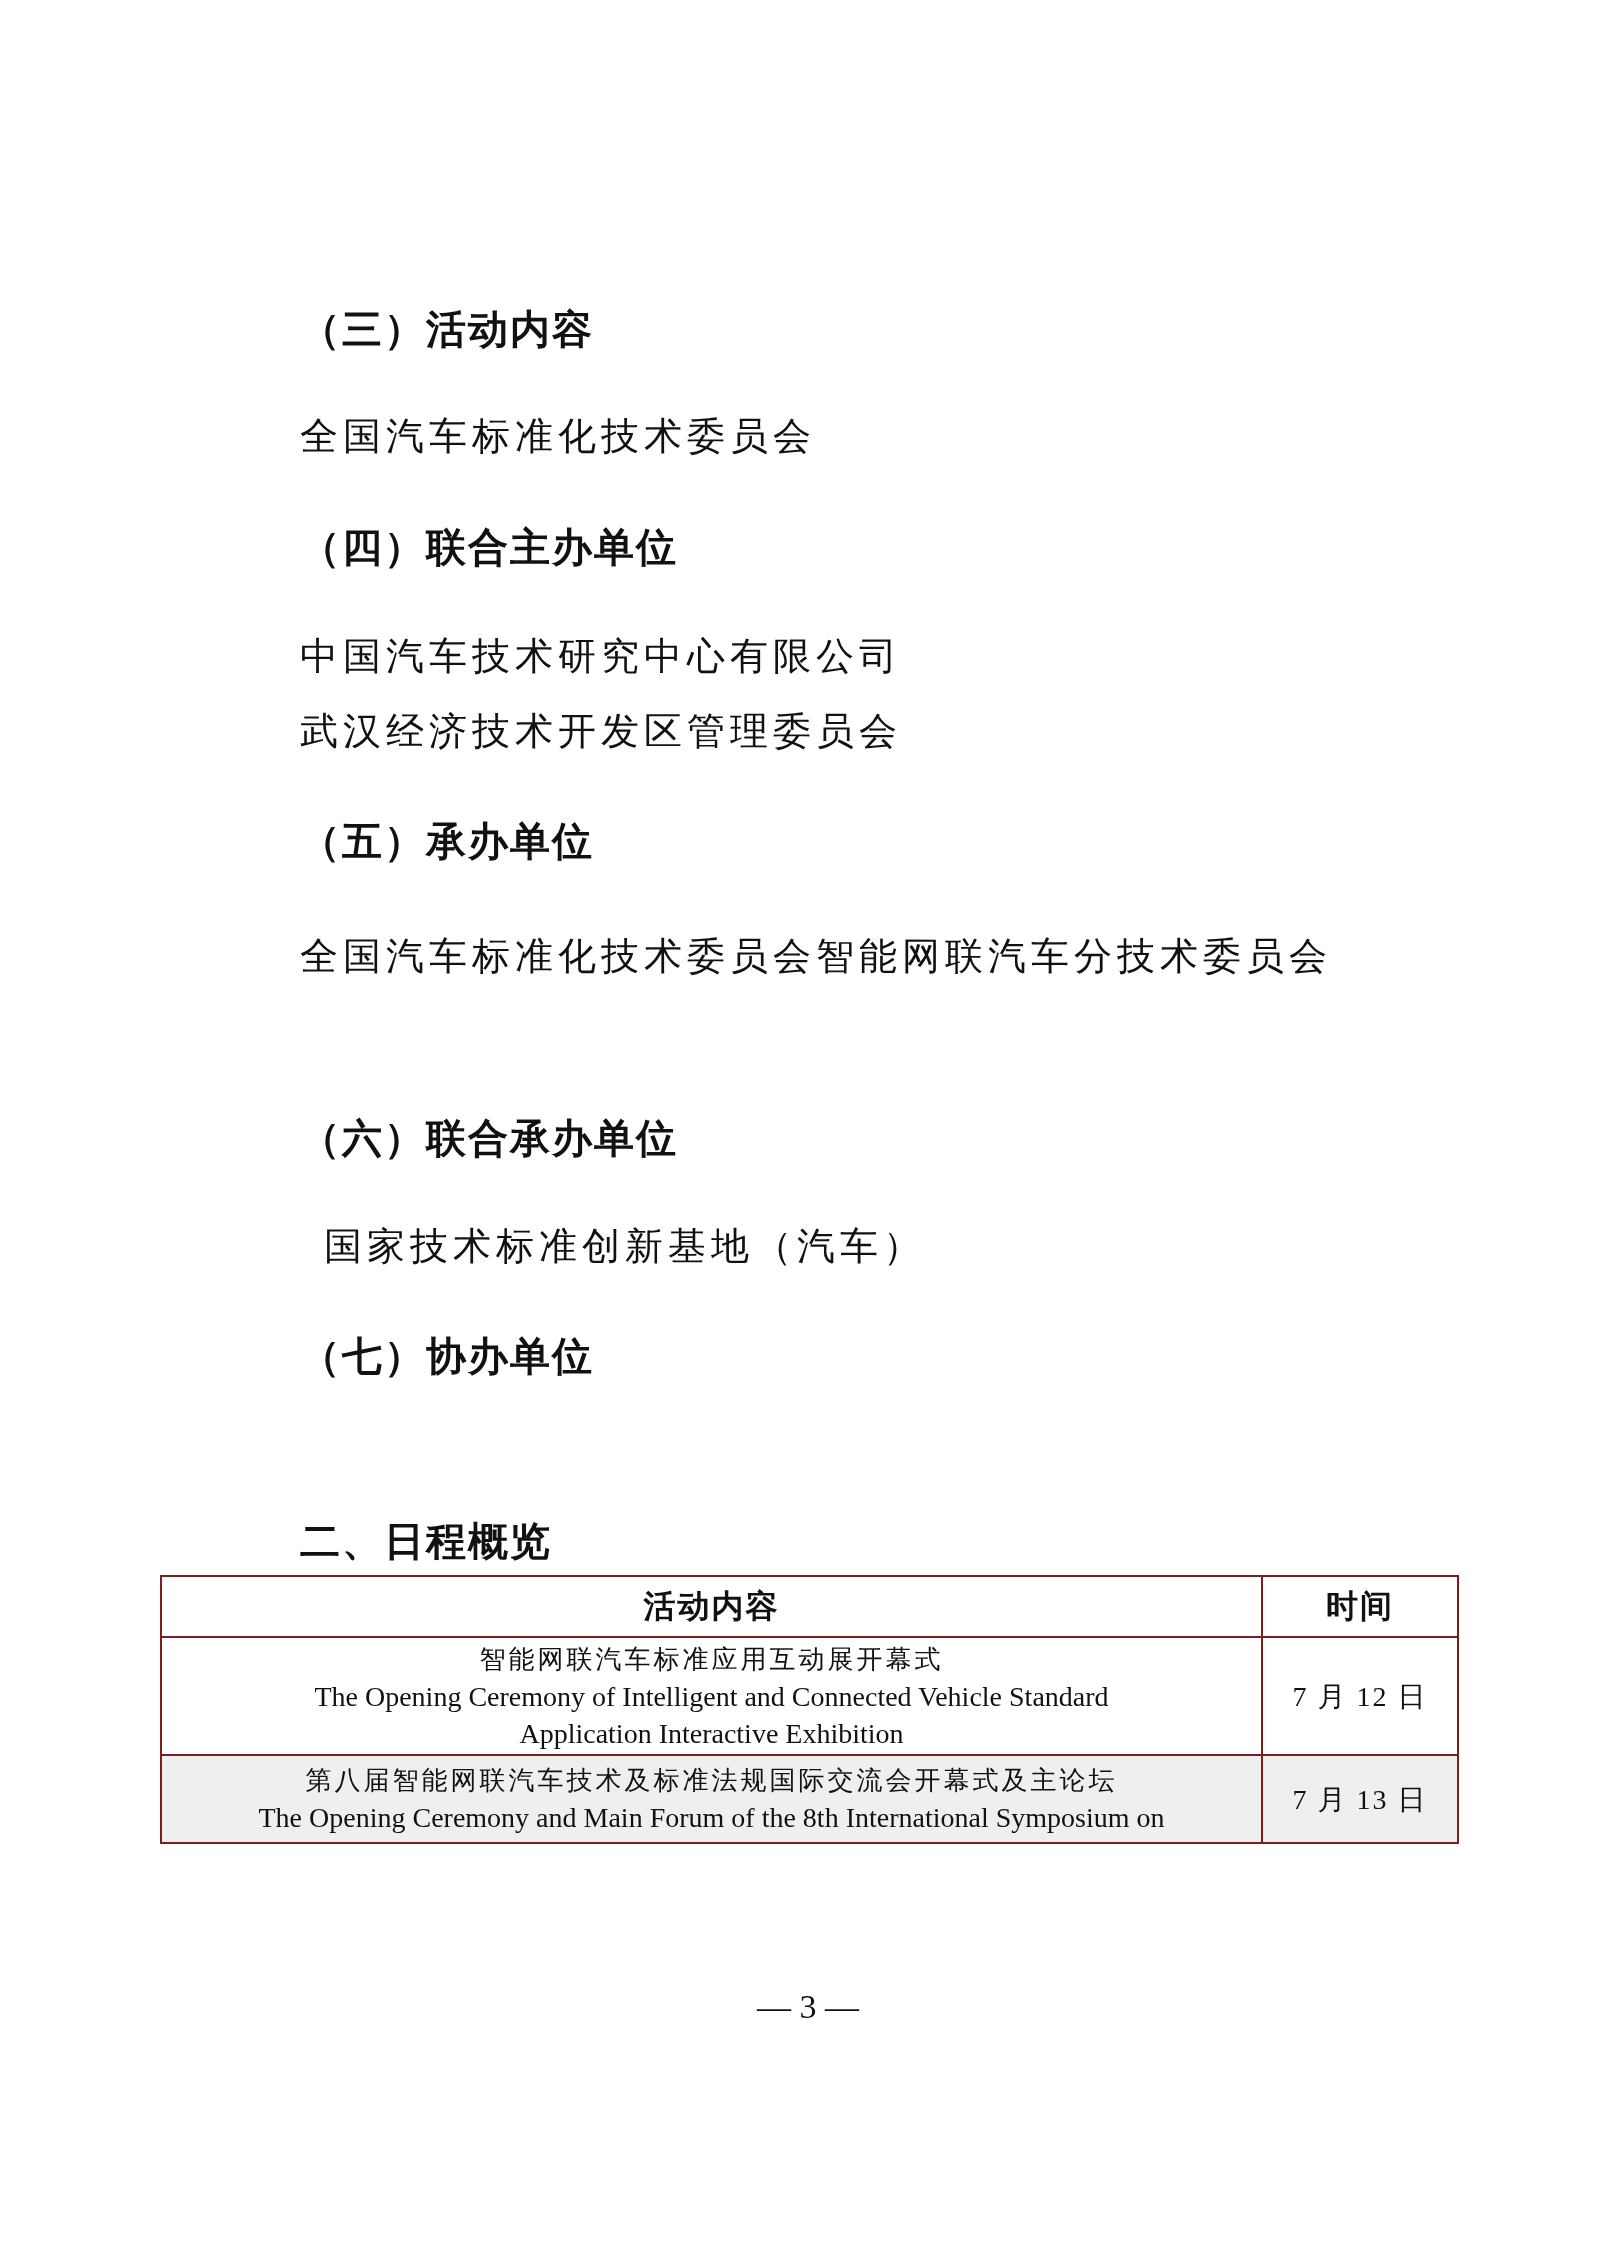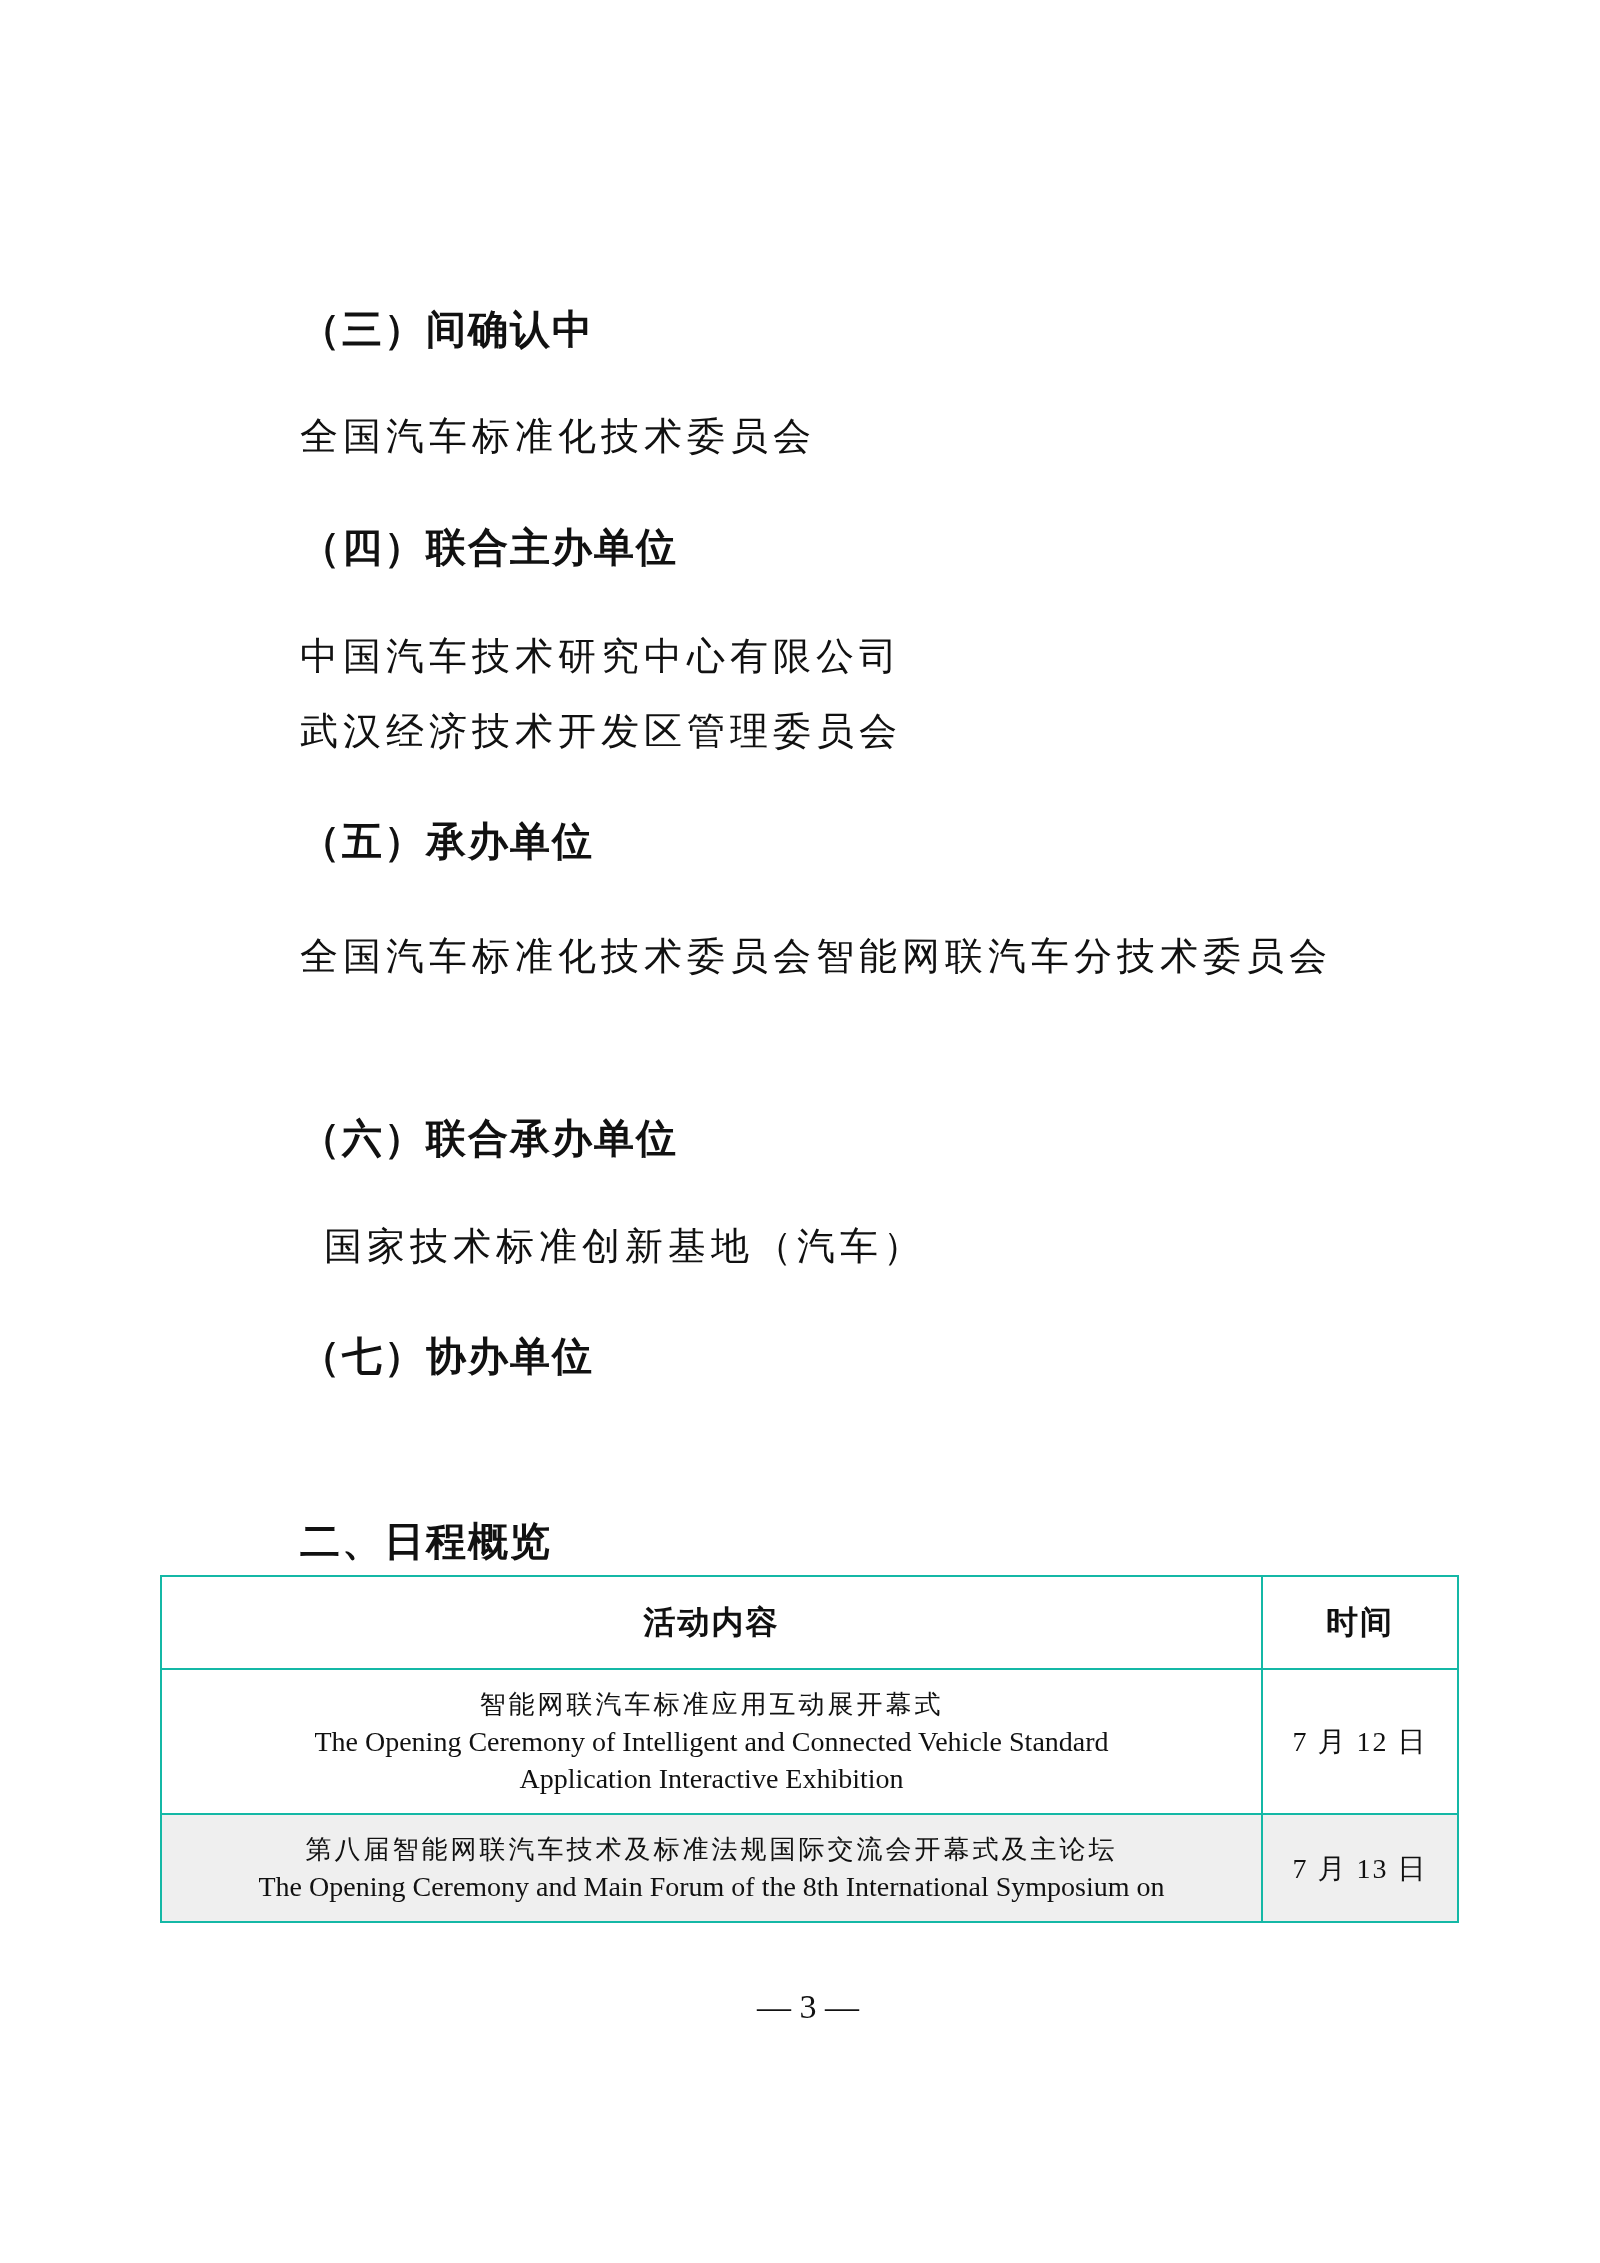--- a/index.html
+++ b/index.html
@@ -3,36 +3,36 @@
 <meta charset="utf-8">
 <style>
   html, body { margin:0; padding:0; background:#ffffff; }
   body { width:1600px; height:2263px; position:relative; overflow:hidden; color:#111; }
   .page { position:absolute; left:0; top:0; width:1600px; height:2263px; }
   .line { position:absolute; white-space:nowrap; line-height:1; }
   .h2 { font-family:"DejaVu Sans", sans-serif; font-weight:bold; font-size:40px; letter-spacing:2px; }
   .body-text { font-family:"DejaVu Serif", serif; font-size:38px; letter-spacing:5px; }
   .h1 { font-family:"DejaVu Sans", sans-serif; font-weight:bold; font-size:40px; letter-spacing:2px; }
   table.sched { position:absolute; left:160px; top:1575px; width:1297px; border-collapse:collapse; table-layout:fixed; }
-  table.sched td, table.sched th { border:2px solid #14b8a6; text-align:center; padding:16px 4px; vertical-align:middle;margin-left:16px; }
+  table.sched td, table.sched th { border:2px solid #7f1d1d; text-align:center; padding:0 4px; vertical-align:middle;margin-left:16px; }
   table.sched th { font-family:"DejaVu Sans", sans-serif; font-weight:bold; font-size:32px; height:59px; background:#fff; letter-spacing:2px; }
   table.sched td { font-size:28px; line-height:37px; }
   .zh { font-family:"DejaVu Serif", serif; font-size:26px; letter-spacing:3px; display:block; }
   .en { font-family:"Liberation Serif", serif; font-size:28px; display:block; }
   .gray { background:#efefef; }
   .white { background:#ffffff; }
   .date { font-family:"Liberation Serif", serif; font-size:29px; letter-spacing:2px; }
   .pageno { position:absolute; left:743px; top:1988px; width:130px; text-align:center; font-family:"Liberation Serif", serif; font-size:34px; }
 </style>
 </head>
 <body>
 
 <div class="page">
 
-  <div class="line h2" style="left:300px; top:309px;">（三）间确认中</div>
+  <div class="line h2" style="left:300px; top:309px;">（三）活动内容</div>
   <div class="line body-text" style="left:300px; top:417px;">全国汽车标准化技术委员会</div>
 
   <div class="line h2" style="left:300px; top:527px;">（四）联合主办单位</div>
   <div class="line body-text" style="left:300px; top:637px;">中国汽车技术研究中心有限公司</div>
   <div class="line body-text" style="left:300px; top:712px;">武汉经济技术开发区管理委员会</div>
 
   <div class="line h2" style="left:300px; top:821px;">（五）承办单位</div>
   <div class="line body-text" style="left:300px; top:937px;">全国汽车标准化技术委员会智能网联汽车分技术委员会</div>
 
   <div class="line h2" style="left:300px; top:1118px;">（六）联合承办单位</div>

